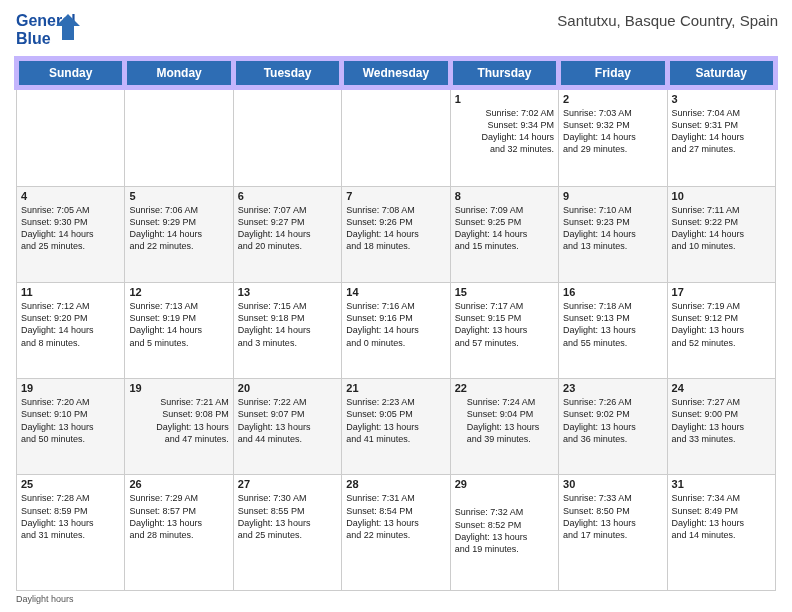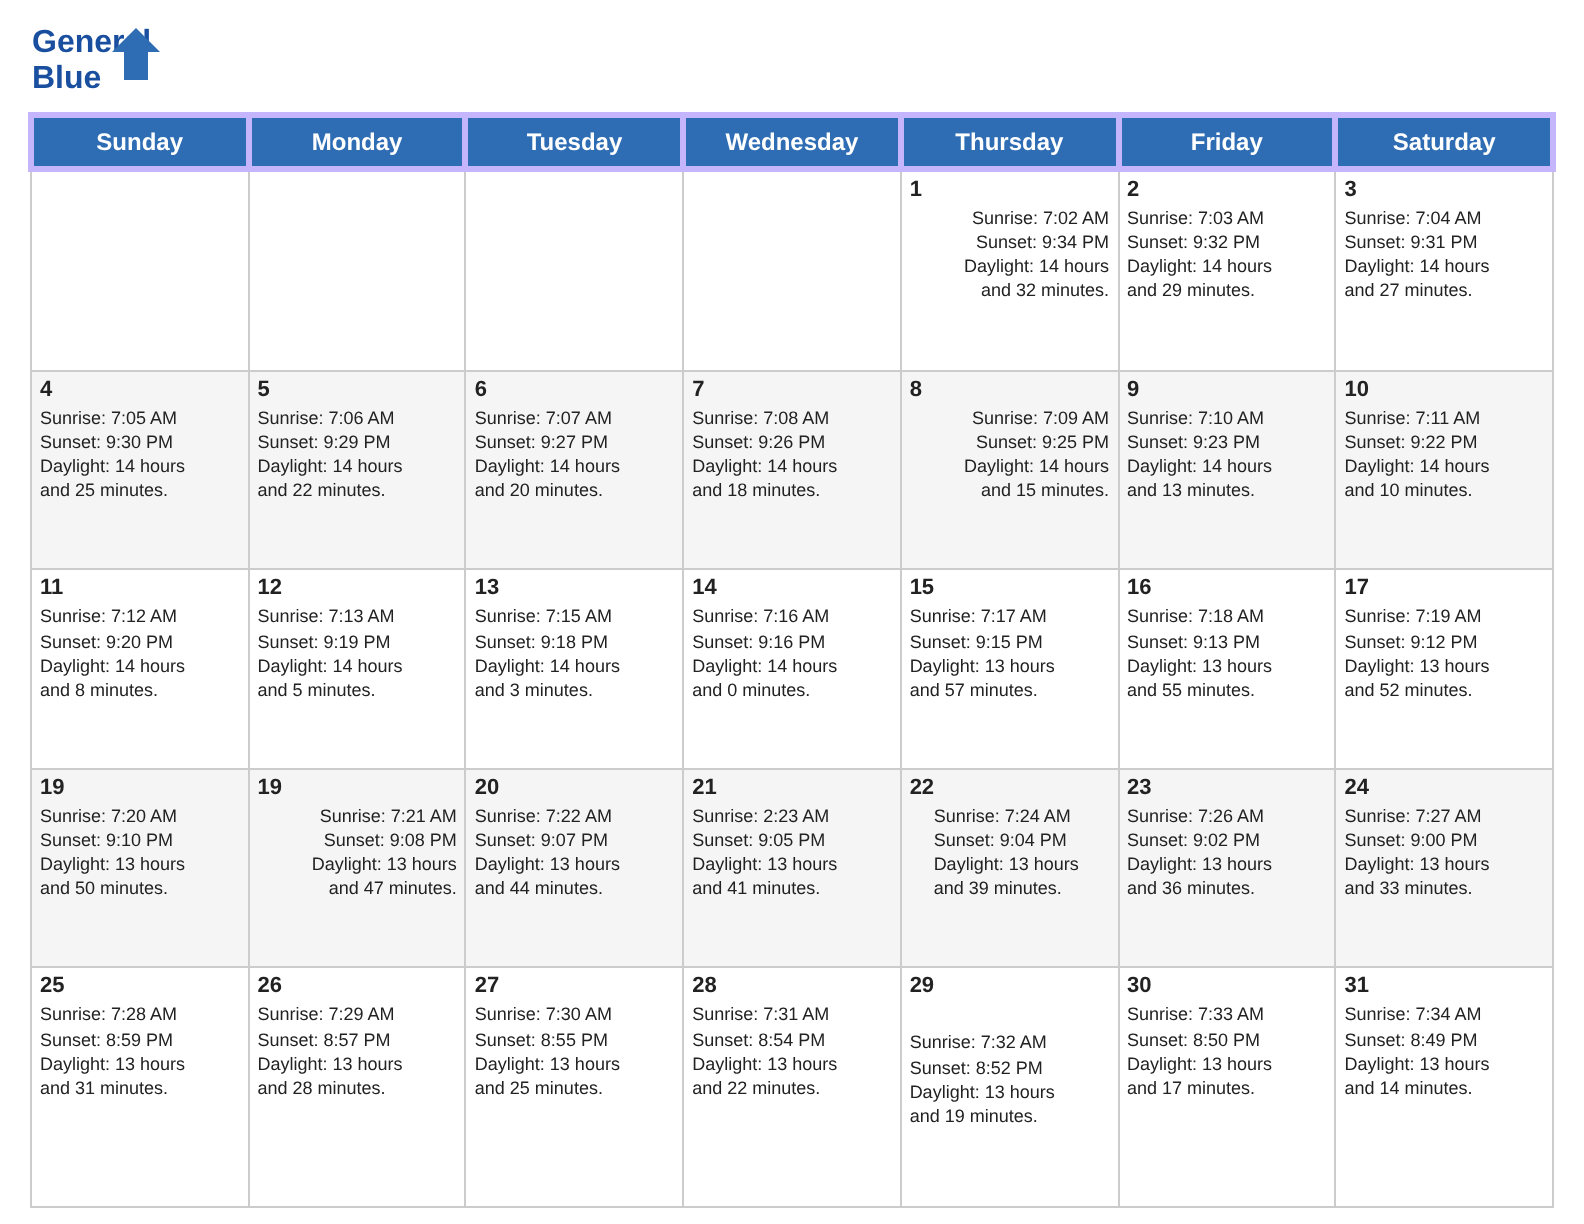--- a/index.html
+++ b/index.html
@@ -51,21 +51,21 @@
       border-collapse: collapse;
       flex: 1;
     }
     .calendar-table th {
       background-color: #2e6db4;
       color: #fff;
       font-size: 12px;
       font-weight: bold;
       text-align: center;
       padding: 5px 2px;
-      border: 3px solid #c4b5fd;
+      border: 5px solid #c4b5fd;
       margin-left: 19px;
     }
     .calendar-table td {
       border: 1px solid #ccc;
       vertical-align: top;
       padding: 3px 4px;
       font-size: 9.5px;
       color: #222;
       width: calc(100% / 7);
       background: #fff;
@@ -104,20 +104,21 @@
 <div class="page">
   <div class="header">
     <div class="logo">
       <svg class="logo-icon" viewBox="0 0 70 40" style="width: 70px; height: 40px;">
           <text x="2" y="16" font-size="16" font-weight="bold" fill="#1a4fa0" font-family="Arial">General</text>
           <text x="2" y="34" font-size="16" font-weight="bold" fill="#1a4fa0" font-family="Arial">Blue</text>
           <polygon points="54,4 66,16 60,16 60,30 48,30 48,16 42,16" fill="#2e6db4"></polygon>
         </svg>
     </div>
     <div class="title-block">
+      <div class="calendar-subtitle">Santutxu, Basque Country, Spain</div>
     </div>
   </div>
 
   <table class="calendar-table">
     <thead>
       <tr>
       <th>Sunday</th>
           <th>Monday</th>
           <th>Tuesday</th>
           <th>Wednesday</th>
@@ -178,21 +179,21 @@
           </td>
           <td>
             <span class="cell-day">7</span>
             <div class="cell-info" style="white-space: pre-line;">Sunrise: 7:08 AM
 Sunset: 9:26 PM
 Daylight: 14 hours
 and 18 minutes.</div>
           </td>
           <td>
             <span class="cell-day">8</span>
-            <div class="cell-info" style="white-space: pre-line; text-align: right;">Sunrise: 7:09 AM
+            <div class="cell-info" style="white-space: pre-line;">Sunrise: 7:09 AM
 Sunset: 9:25 PM
 Daylight: 14 hours
 and 15 minutes.</div>
           </td>
           <td>
             <span class="cell-day">9</span>
             <div class="cell-info" style="white-space: pre-line;">Sunrise: 7:10 AM
 Sunset: 9:23 PM
 Daylight: 14 hours
 and 13 minutes.</div>
@@ -354,13 +355,14 @@
             <span class="cell-day">31</span>
             <div class="cell-info" style="white-space: pre-line;">Sunrise: 7:34 AM
 Sunset: 8:49 PM
 Daylight: 13 hours
 and 14 minutes.</div>
           </td>
         </tr>
       </tbody>
   </table>
 
+  <div class="footer-note">Daylight hours</div>
 </div>
 
 </body></html>

